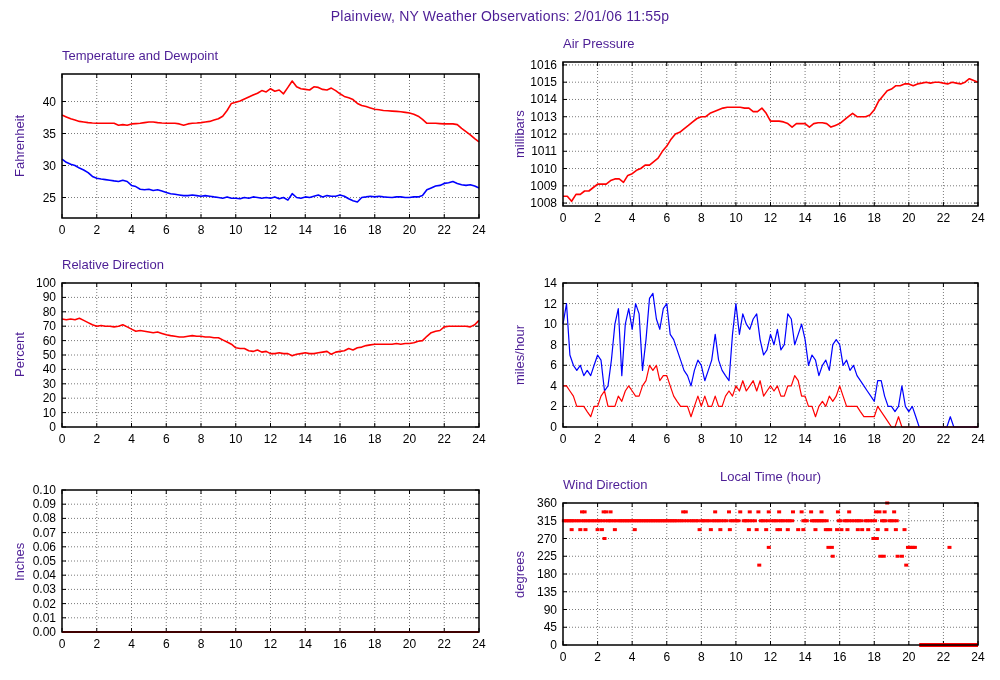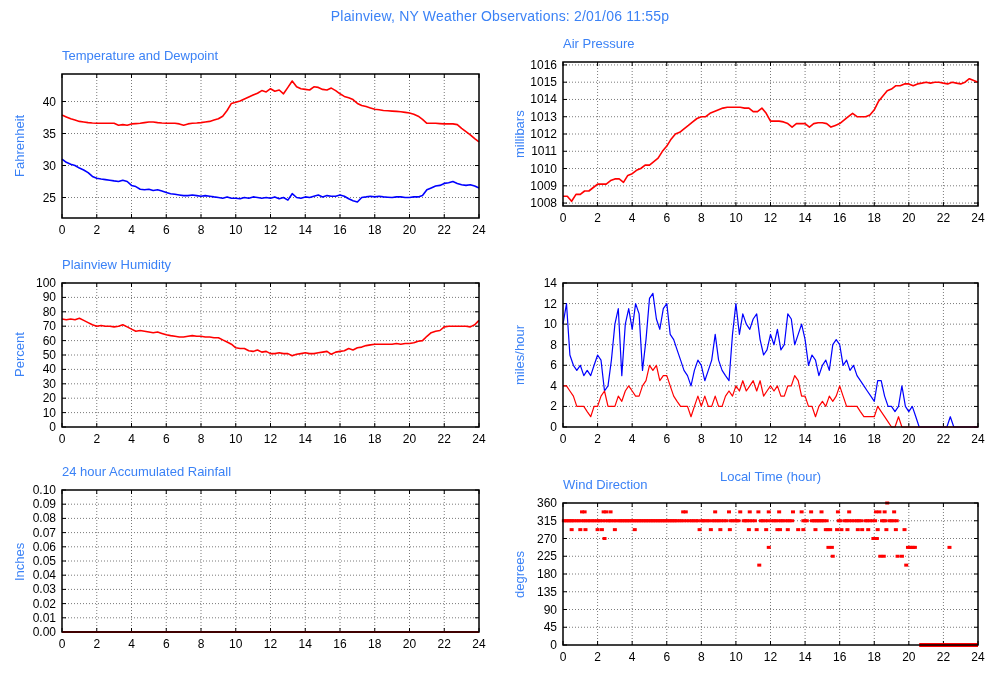--- a/index.html
+++ b/index.html
@@ -1,17 +1,17 @@
 <!DOCTYPE html>
 <html><head>
 <meta charset="utf-8">
 <style>
   html,body{margin:0;padding:0;background:#fff;}
   .canvas{position:relative;width:1000px;height:680px;background:#ffffff;
-          font-family:"Liberation Sans",sans-serif;color:#3b82f6;overflow:hidden;}
+          font-family:"Liberation Sans",sans-serif;color:#4c1d95;overflow:hidden;}
   .main-title{position:absolute;top:8px;left:0;width:1000px;text-align:center;
               font-size:14px;letter-spacing:0.2px;}
   .panel{position:absolute;width:500px;height:224px;pointer-events:none;}
   .p0{left:0;top:40px}.p1{left:500px;top:28px}
   .p2{left:0;top:249px}.p3{left:500px;top:249px}
   .p4{left:0;top:456px}.p5{left:500px;top:469px}
   .chart-title{position:absolute;top:8px;left:62px;width:417px;text-align:left;font-size:13px;}
   .right .chart-title{left:63px;width:415px;}
   .y-label{position:absolute;left:13px;top:34px;height:144px;
            writing-mode:vertical-rl;transform:rotate(180deg);
@@ -193,21 +193,21 @@
         <text x="57" y="110" text-anchor="end" font-size="12px" fill="#000000">1012</text>
         <text x="57" y="92.73381294964013" text-anchor="end" font-size="12px" fill="#000000">1013</text>
         <text x="57" y="75.46762589928024" text-anchor="end" font-size="12px" fill="#000000">1014</text>
         <text x="57" y="58.20143884892036" text-anchor="end" font-size="12px" fill="#000000">1015</text>
         <text x="57" y="40.93525179856047" text-anchor="end" font-size="12px" fill="#000000">1016</text>
       </svg>
     <div class="x-label"></div>
   </div>
 
   <div class="panel p2">
-    <div class="chart-title">Plainview Humidity</div>
+    <div class="chart-title">Relative Direction</div>
     <div class="y-label">Percent</div>
     <svg class="plot">
         <line x1="96.75" y1="34" x2="96.75" y2="178" stroke="#7a7a7a" stroke-width="1" stroke-dasharray="1,2"></line>
         <line x1="131.5" y1="34" x2="131.5" y2="178" stroke="#7a7a7a" stroke-width="1" stroke-dasharray="1,2"></line>
         <line x1="166.25" y1="34" x2="166.25" y2="178" stroke="#7a7a7a" stroke-width="1" stroke-dasharray="1,2"></line>
         <line x1="201" y1="34" x2="201" y2="178" stroke="#7a7a7a" stroke-width="1" stroke-dasharray="1,2"></line>
         <line x1="235.75" y1="34" x2="235.75" y2="178" stroke="#7a7a7a" stroke-width="1" stroke-dasharray="1,2"></line>
         <line x1="270.5" y1="34" x2="270.5" y2="178" stroke="#7a7a7a" stroke-width="1" stroke-dasharray="1,2"></line>
         <line x1="305.25" y1="34" x2="305.25" y2="178" stroke="#7a7a7a" stroke-width="1" stroke-dasharray="1,2"></line>
         <line x1="340" y1="34" x2="340" y2="178" stroke="#7a7a7a" stroke-width="1" stroke-dasharray="1,2"></line>
@@ -385,21 +385,20 @@
         <text x="57" y="120.28571428571429" text-anchor="end" font-size="12px" fill="#000000">6</text>
         <text x="57" y="99.71428571428572" text-anchor="end" font-size="12px" fill="#000000">8</text>
         <text x="57" y="79.14285714285714" text-anchor="end" font-size="12px" fill="#000000">10</text>
         <text x="57" y="58.571428571428584" text-anchor="end" font-size="12px" fill="#000000">12</text>
         <text x="57" y="38" text-anchor="end" font-size="12px" fill="#000000">14</text>
       </svg>
     <div class="x-label">Local Time (hour)</div>
   </div>
 
   <div class="panel p4">
-    <div class="chart-title">24 hour Accumulated Rainfall</div>
     <div class="y-label">Inches</div>
     <svg class="plot">
         <line x1="96.75" y1="34" x2="96.75" y2="176" stroke="#7a7a7a" stroke-width="1" stroke-dasharray="1,2"></line>
         <line x1="131.5" y1="34" x2="131.5" y2="176" stroke="#7a7a7a" stroke-width="1" stroke-dasharray="1,2"></line>
         <line x1="166.25" y1="34" x2="166.25" y2="176" stroke="#7a7a7a" stroke-width="1" stroke-dasharray="1,2"></line>
         <line x1="201" y1="34" x2="201" y2="176" stroke="#7a7a7a" stroke-width="1" stroke-dasharray="1,2"></line>
         <line x1="235.75" y1="34" x2="235.75" y2="176" stroke="#7a7a7a" stroke-width="1" stroke-dasharray="1,2"></line>
         <line x1="270.5" y1="34" x2="270.5" y2="176" stroke="#7a7a7a" stroke-width="1" stroke-dasharray="1,2"></line>
         <line x1="305.25" y1="34" x2="305.25" y2="176" stroke="#7a7a7a" stroke-width="1" stroke-dasharray="1,2"></line>
         <line x1="340" y1="34" x2="340" y2="176" stroke="#7a7a7a" stroke-width="1" stroke-dasharray="1,2"></line>

